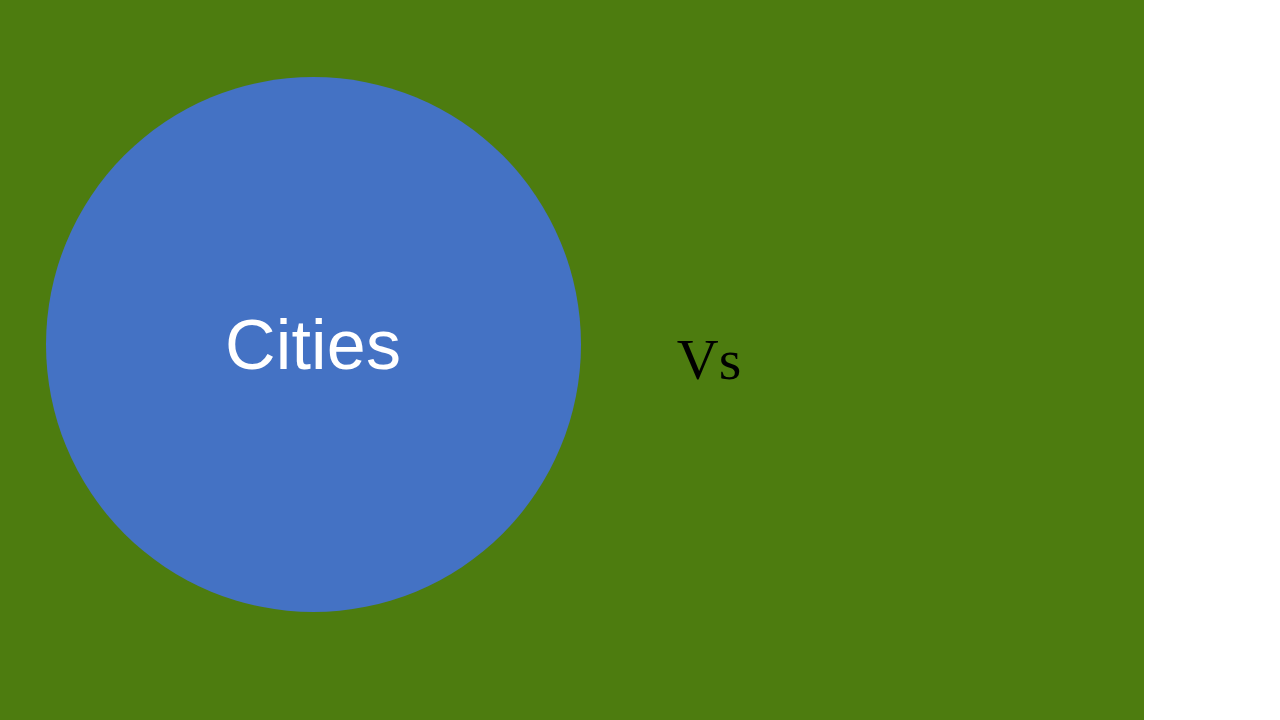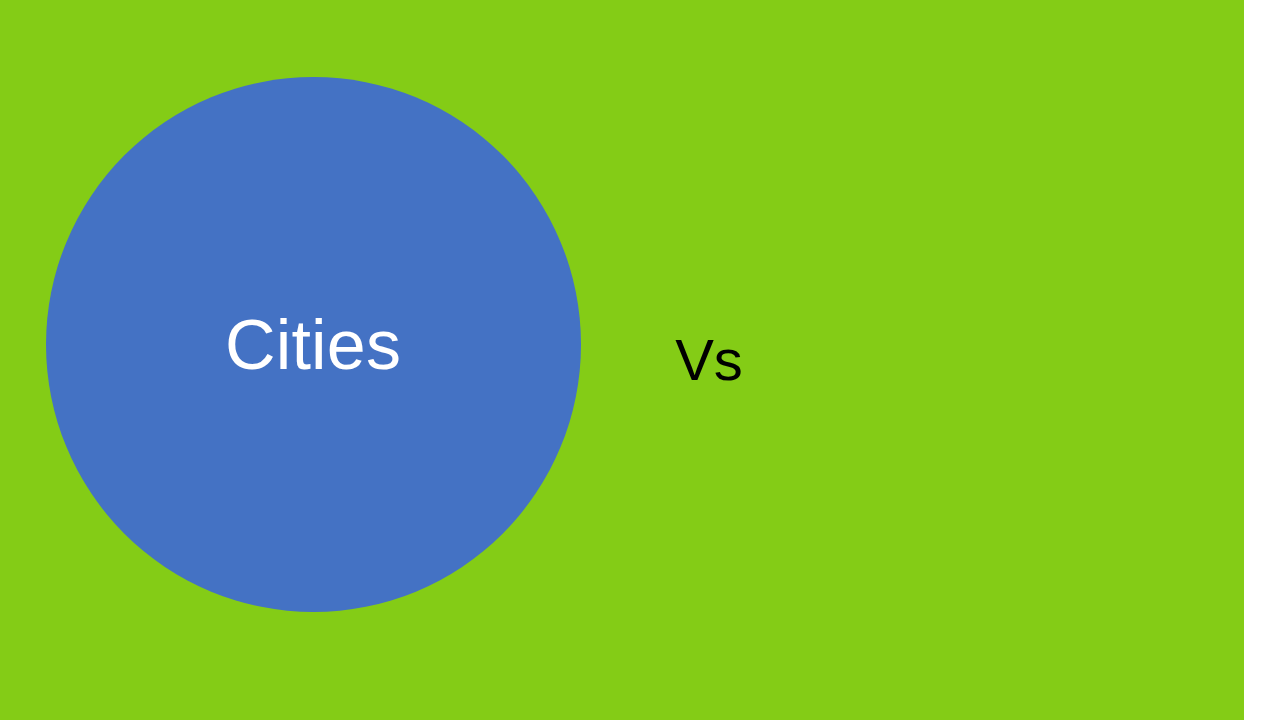--- a/index.html
+++ b/index.html
@@ -69,31 +69,31 @@
   
   #vs-label {
     position: absolute;
     left: 639px;
     top: 322px;
     width: 140px;
     height: 76px;
     display: flex;
     align-items: center;
     justify-content: center;
-    font-family: Liberation Sans, sans-serif;
+    font-family: Liberation Serif, serif;
     font-size: 58px;
     font-weight: 400;
     line-height: 1;
     white-space: nowrap;
   }
 </style>
 </head>
 <body>
 
-<div id="slide-canvas" style="background: #84cc16; width: 1244px; height: 720px;">
+<div id="slide-canvas" style="background: #4d7c0f; width: 1144px; height: 720px;">
 
   <div class="bubble" id="bubble-cities" style="background: rgb(68, 114, 196); width: 535px; height: 535px; left: 45.5px; top: 76.5px;">
     <span class="bubble-label" style="color: rgb(255, 255, 255);">Cities</span>
   </div>
 
   <div id="vs-label" style="color: rgb(0, 0, 0);">Vs</div>
 
 
 </div>
 

